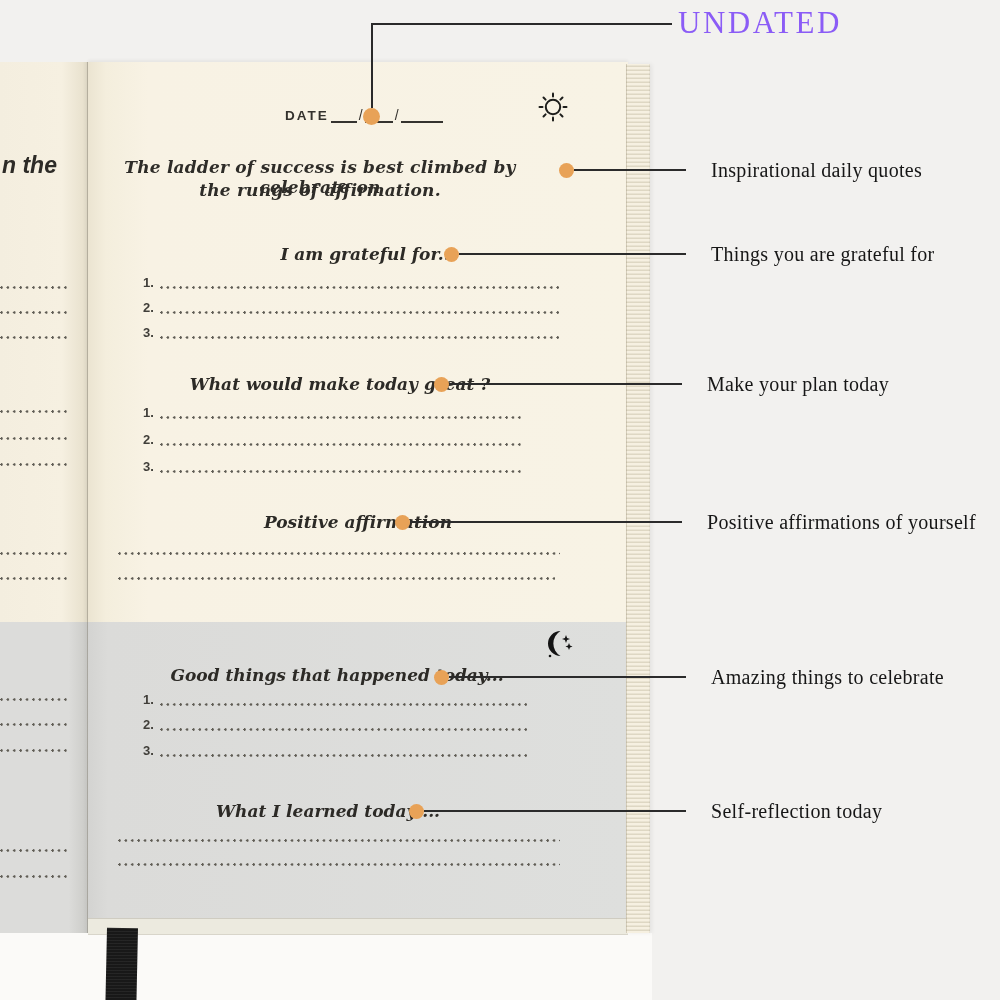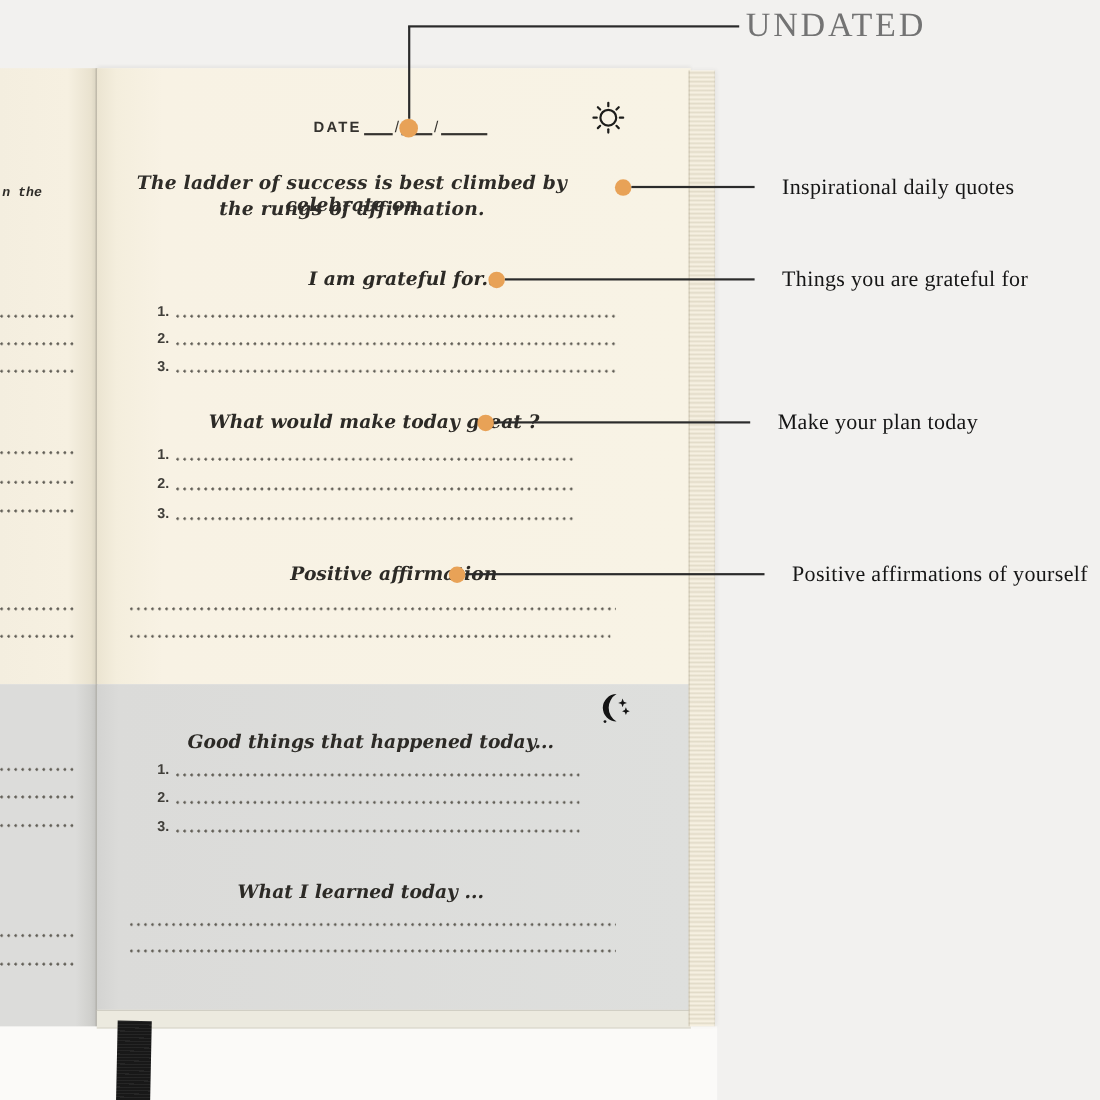--- a/index.html
+++ b/index.html
@@ -9,22 +9,22 @@
     font-family:"Liberation Serif",serif;
   }
   
   .bottom-band{position:absolute;left:0;top:933px;width:652px;height:67px;background:#fbfaf8;}
   
   .left-page-cream{position:absolute;left:0;top:62px;width:88px;height:560px;
     background:linear-gradient(90deg,#f4eedf 0%,#f6f0e1 70%,#e9e2cf 94%,#d9d3c1 100%);}
   .left-page-gray{position:absolute;left:0;top:622px;width:88px;height:311px;
     background:linear-gradient(90deg,#dcdcda 0%,#dcdcda 78%,#cfcfcc 94%,#c3c3c0 100%);}
   .spine-line{position:absolute;left:87px;top:62px;width:2px;height:871px;background:rgba(118,112,96,.35);}
-  .lp-fragment{position:absolute;left:2px;top:152px;font-family:Liberation Mono, monospace;
-    font-style:italic;font-weight:600;font-size:12px;color:#2d2b27;margin-top:16px;}
+  .lp-fragment{position:absolute;left:2px;top:152px;font-family:Liberation Sans, sans-serif;
+    font-style:italic;font-weight:600;font-size:23px;color:#2d2b27;}
   
   .page-cream{position:absolute;left:88px;top:62px;width:540px;height:560px;
     background:linear-gradient(90deg,#ebe4d1 0px,#f4eedd 18px,#f8f2e4 60px,#f8f3e5 100%);
     box-shadow:0 -2px 3px rgba(0,0,0,.05);}
   .page-gray{position:absolute;left:88px;top:622px;width:540px;height:296px;
     background:linear-gradient(90deg,#d3d3d1 0px,#dbdbd9 20px,#dedfdd 100%);}
   .page-bottom-strip{position:absolute;left:88px;top:918px;width:540px;height:15px;
     background:#eceadf;border-top:1px solid #cfccc1;border-bottom:1px solid #d8d5ca;}
   .edge-band{position:absolute;left:626px;top:64px;width:22px;height:869px;
     background:repeating-linear-gradient(0deg,#f6f0e1 0px,#f6f0e1 1.5px,#ded7c3 2.5px,#efe9d9 4px);
@@ -56,21 +56,21 @@
     background-size:6.4px 3px;background-repeat:repeat-x;height:3px;}
   .lrow .dots{flex:1;margin-bottom:1px;}
   .dotline{position:absolute;}
   .stub{position:absolute;left:0;width:70px;}
   
   .icon{position:absolute;}
   
   .undated-v{position:absolute;left:371px;top:24px;width:2px;height:84px;background:#2a2a2a;}
   .undated-h{position:absolute;left:371px;top:23px;width:301px;height:2px;background:#2a2a2a;}
   .undated-label{position:absolute;left:678px;top:5px;font-family:"Liberation Serif",serif;
-    font-size:31px;letter-spacing:2.5px;color:#737373;white-space:nowrap;}
+    font-size:31px;letter-spacing:2.5px;color:#8b5cf6;white-space:nowrap;}
   .odot{position:absolute;width:17px;height:17px;border-radius:50%;background:#e8a257;}
   .callout{position:absolute;display:flex;align-items:center;height:28px;}
   .cdot{width:15px;height:15px;border-radius:50%;background:#e8a257;flex:none;}
   .cline{height:2px;background:#2b2b2b;flex:none;}
   .clabel{margin-left:25px;font-family:Liberation Serif, serif;font-size:20px;
     color:#161616;letter-spacing:.3px;white-space:nowrap;}
 </style>
 </head>
 <body>
 
@@ -199,19 +199,29 @@
   <div class="callout" style="left:444px;top:240px">
     <span class="cdot"></span>
     <span class="cline" style="width:227px"></span>
     <span class="clabel">Things you are grateful for</span>
   </div>
   <div class="callout" style="left:434px;top:370px">
     <span class="cdot"></span>
     <span class="cline" style="width:233px"></span>
     <span class="clabel">Make your plan today</span>
   </div>
-  <div class="callout" style="left:408px;top:508px">
+  <div class="callout" style="left:395px;top:508px">
     <span class="cdot"></span>
     <span class="cline" style="width:272px"></span>
     <span class="clabel">Positive affirmations of yourself</span>
   </div>
+  <div class="callout" style="left:434px;top:663px">
+    <span class="cdot"></span>
+    <span class="cline" style="width:237px"></span>
+    <span class="clabel">Amazing things to celebrate</span>
+  </div>
+  <div class="callout" style="left:409px;top:797px">
+    <span class="cdot"></span>
+    <span class="cline" style="width:262px"></span>
+    <span class="clabel">Self-reflection today</span>
+  </div>
 
 </div>
 
 </body></html>

